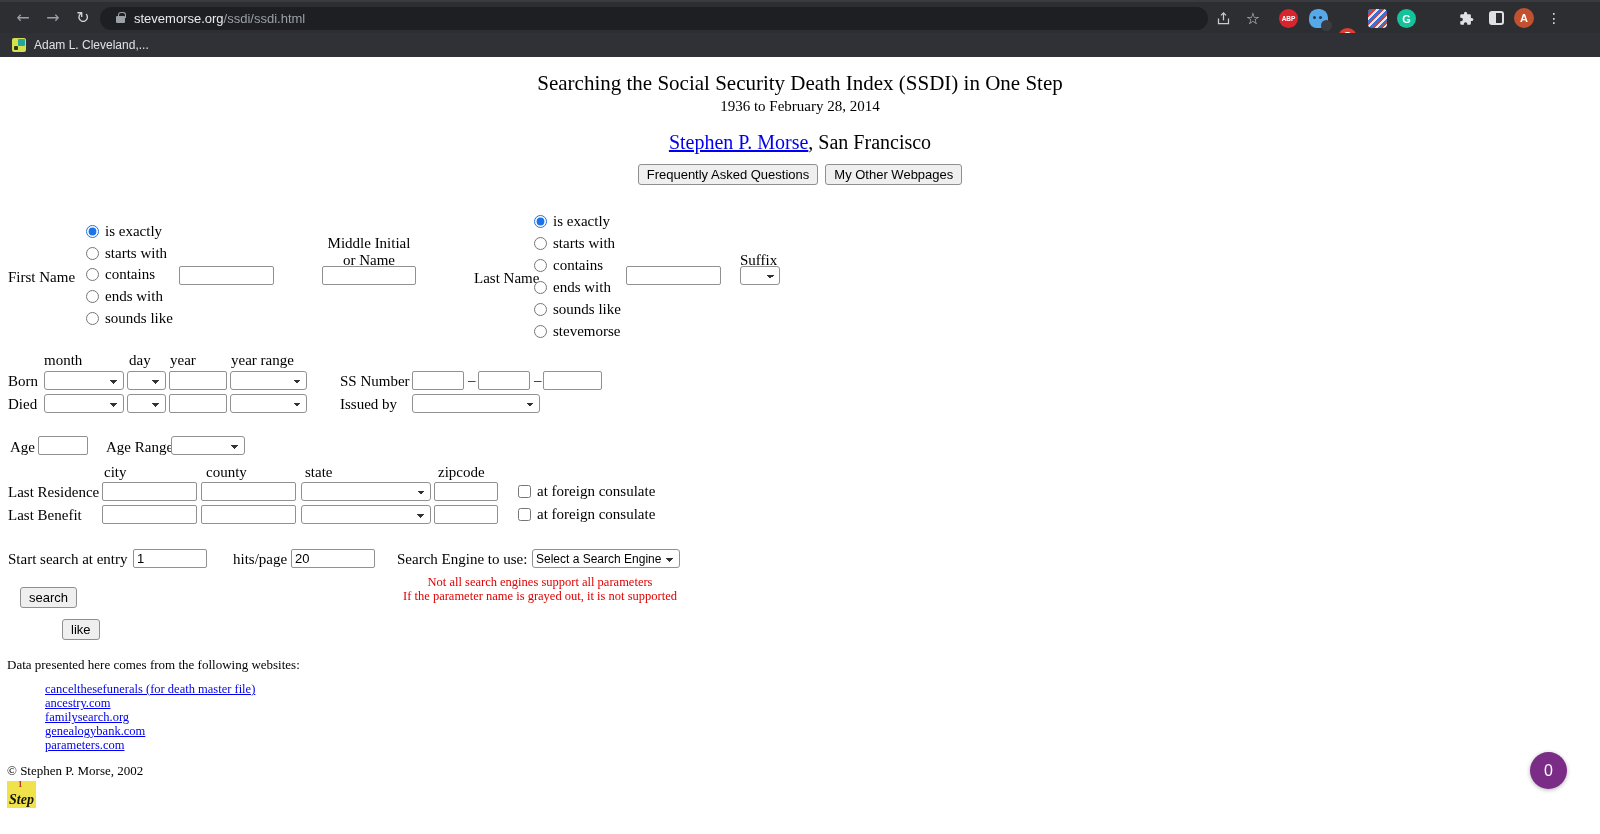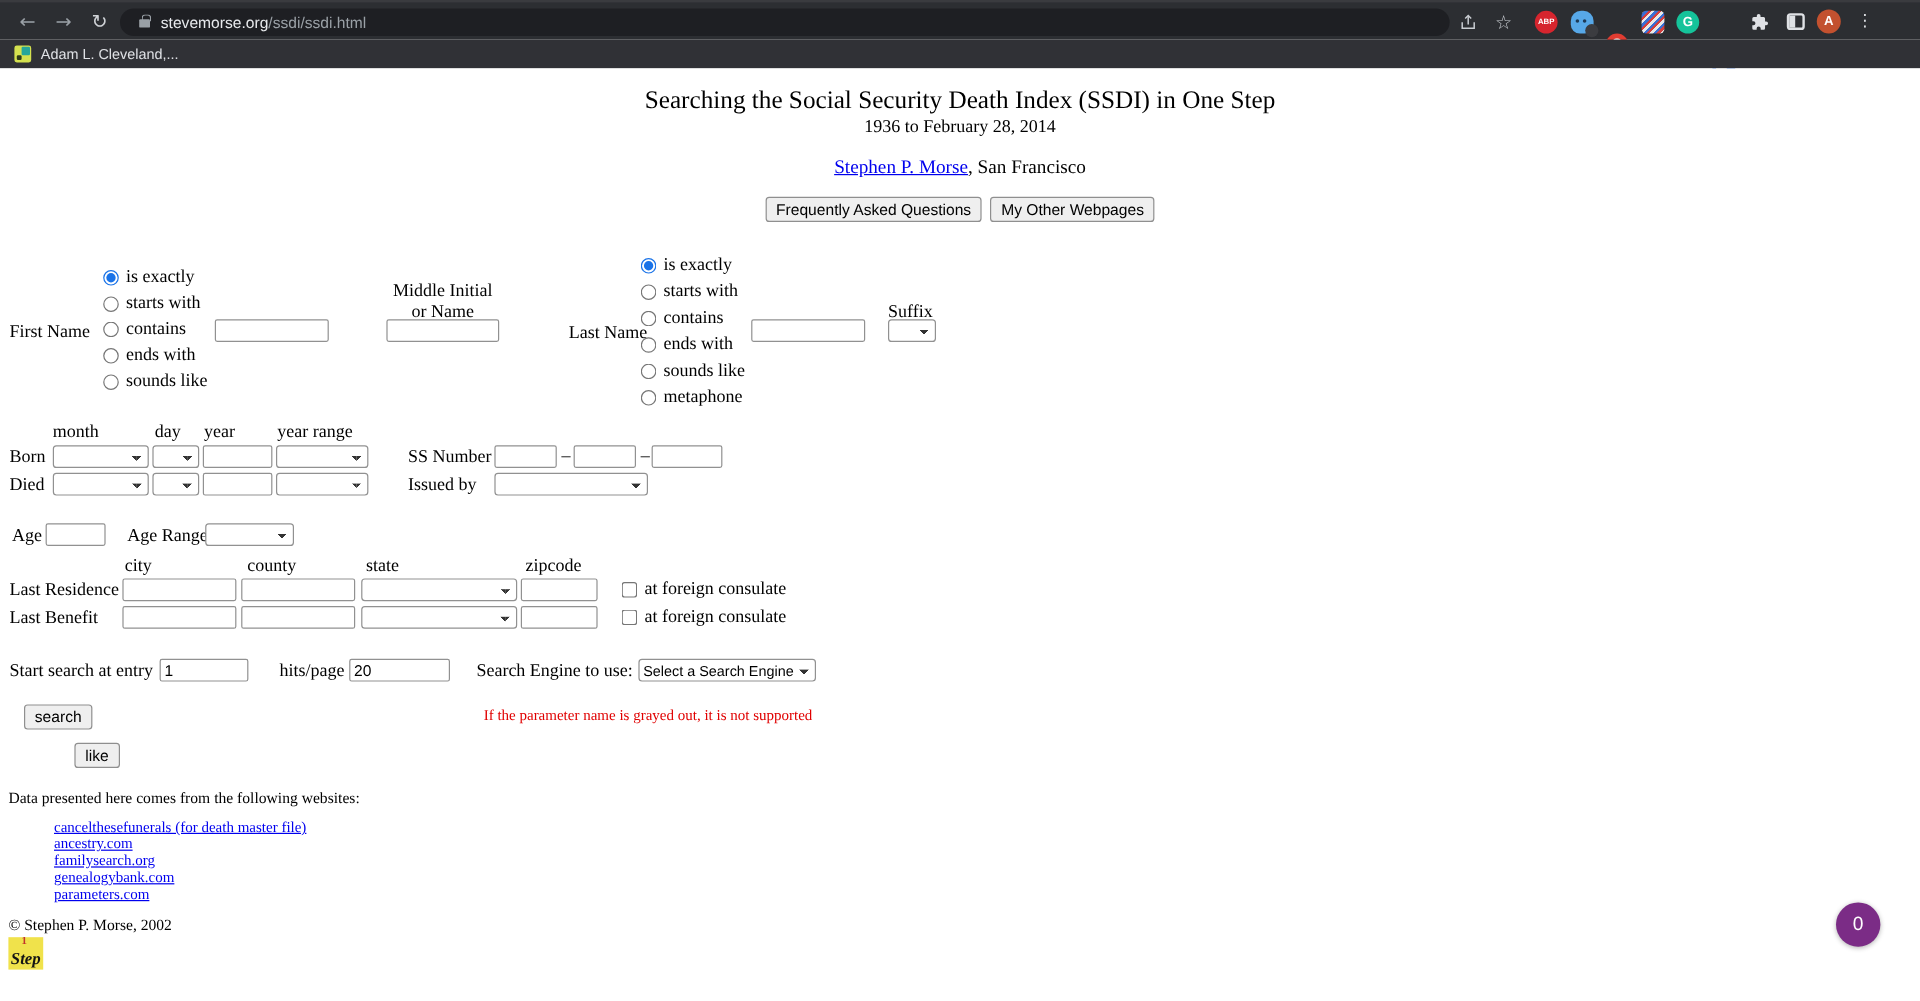--- a/index.html
+++ b/index.html
@@ -45,21 +45,21 @@
   .favicon::before { content:""; position:absolute; right:1px; top:1px; width:7px; height:7px; background:#26a69a; border-radius:1px; }
   .favicon::after { content:""; position:absolute; left:2px; bottom:2px; width:4px; height:4px; background:#2e3a16; border-radius:1px; }
 
   
   .content { position:absolute; top:57px; left:0; width:1600px; height:777px; background:#fff; color:#000; }
   .abs { position:absolute; }
   .ctr { left:0; width:1600px; text-align:center; }
   .lbl { font-size:15px; white-space:nowrap; }
   h1.title { font-size:21px; font-weight:normal; }
   .subtitle { font-size:15px; }
-  .author { font-size:16px; }
+  .author { font-size:20px; }
   a, .link { color:#0000EE; text-decoration:underline; cursor:pointer; }
   .btn { font:13px "Liberation Sans", sans-serif; background:#efefef; border:1px solid #8f8f8f;
          border-radius:3px; padding:2px 8px; color:#000; }
   .btnrow { display:flex; justify-content:center; gap:7px; }
   .txt { height:19px; border:1px solid #919191; background:#fff; border-radius:2px;
          font:13px "Liberation Sans", sans-serif; padding:0 3px; color:#000; }
   select.sel { height:19px; border:1px solid #919191; background-color:#fff; border-radius:3px;
          font:12px "Liberation Sans", sans-serif; color:#000; appearance:none; -webkit-appearance:none; padding:0 14px 0 3px;
          background-image:linear-gradient(45deg, transparent 50%, #333 50%), linear-gradient(135deg, #333 50%, transparent 50%);
          background-position:calc(100% - 9px) 8px, calc(100% - 5px) 8px;
@@ -187,21 +187,21 @@
   <div class="radio-row abs" style="left:534px; top:222px;">
     <input type="radio" name="ln" style="">
     <span class="lbl">ends with</span>
   </div>
   <div class="radio-row abs" style="left:534px; top:244px;">
     <input type="radio" name="ln" style="">
     <span class="lbl">sounds like</span>
   </div>
   <div class="radio-row abs" style="left:534px; top:266px;">
     <input type="radio" name="ln" style="">
-    <span class="lbl">metaphone</span>
+    <span class="lbl">stevemorse</span>
   </div>
   <input class="txt abs" style="left: 626px; top: 209px; width: 95px;">
 
   <span class="lbl abs" style="left:740px; top:195px;">Suffix</span>
   <select class="sel abs" style="left:740px; top:209px; width:40px;"></select>
 
   <span class="lbl abs" style="left:44px; top:295px;">month</span>
   <span class="lbl abs" style="left:129px; top:295px;">day</span>
   <span class="lbl abs" style="left:170px; top:295px;">year</span>
   <span class="lbl abs" style="left:231px; top:295px;">year range</span>
@@ -256,20 +256,21 @@
 
   <span class="lbl abs" style="left:8px; top:494px;">Start search at entry</span>
   <input class="txt abs" style="left: 133px; top: 492px; width: 74px;" value="1">
   <span class="lbl abs" style="left:233px; top:494px;">hits/page</span>
   <input class="txt abs" style="left: 291px; top: 492px; width: 84px;" value="20">
   <span class="lbl abs" style="left:397px; top:494px;">Search Engine to use:</span>
   <select class="sel abs" style="left:532px; top:492px; width:148px;">
     <option>Select a Search Engine</option>
   </select>
 
+  <div class="warn abs" style="left:340px; top:518px; width:400px; text-align:center;">Not all search engines support all parameters</div>
   <div class="warn abs" style="left:340px; top:532px; width:400px; text-align:center;">If the parameter name is grayed out, it is not supported</div>
 
   <button class="btn abs" style="left:8px; top:530px;margin-left:12px;">search</button>
   <button class="btn abs" style="left:62px; top:562px;">like</button>
 
   <div class="foot abs" style="left:7px; top:600px;">Data presented here comes from the following websites:</div>
   <div class="links abs" style="left:45px; top:625px;">
     <div><a>cancelthesefunerals (for death master file)</a></div>
     <div><a>ancestry.com</a></div>
     <div><a>familysearch.org</a></div>

